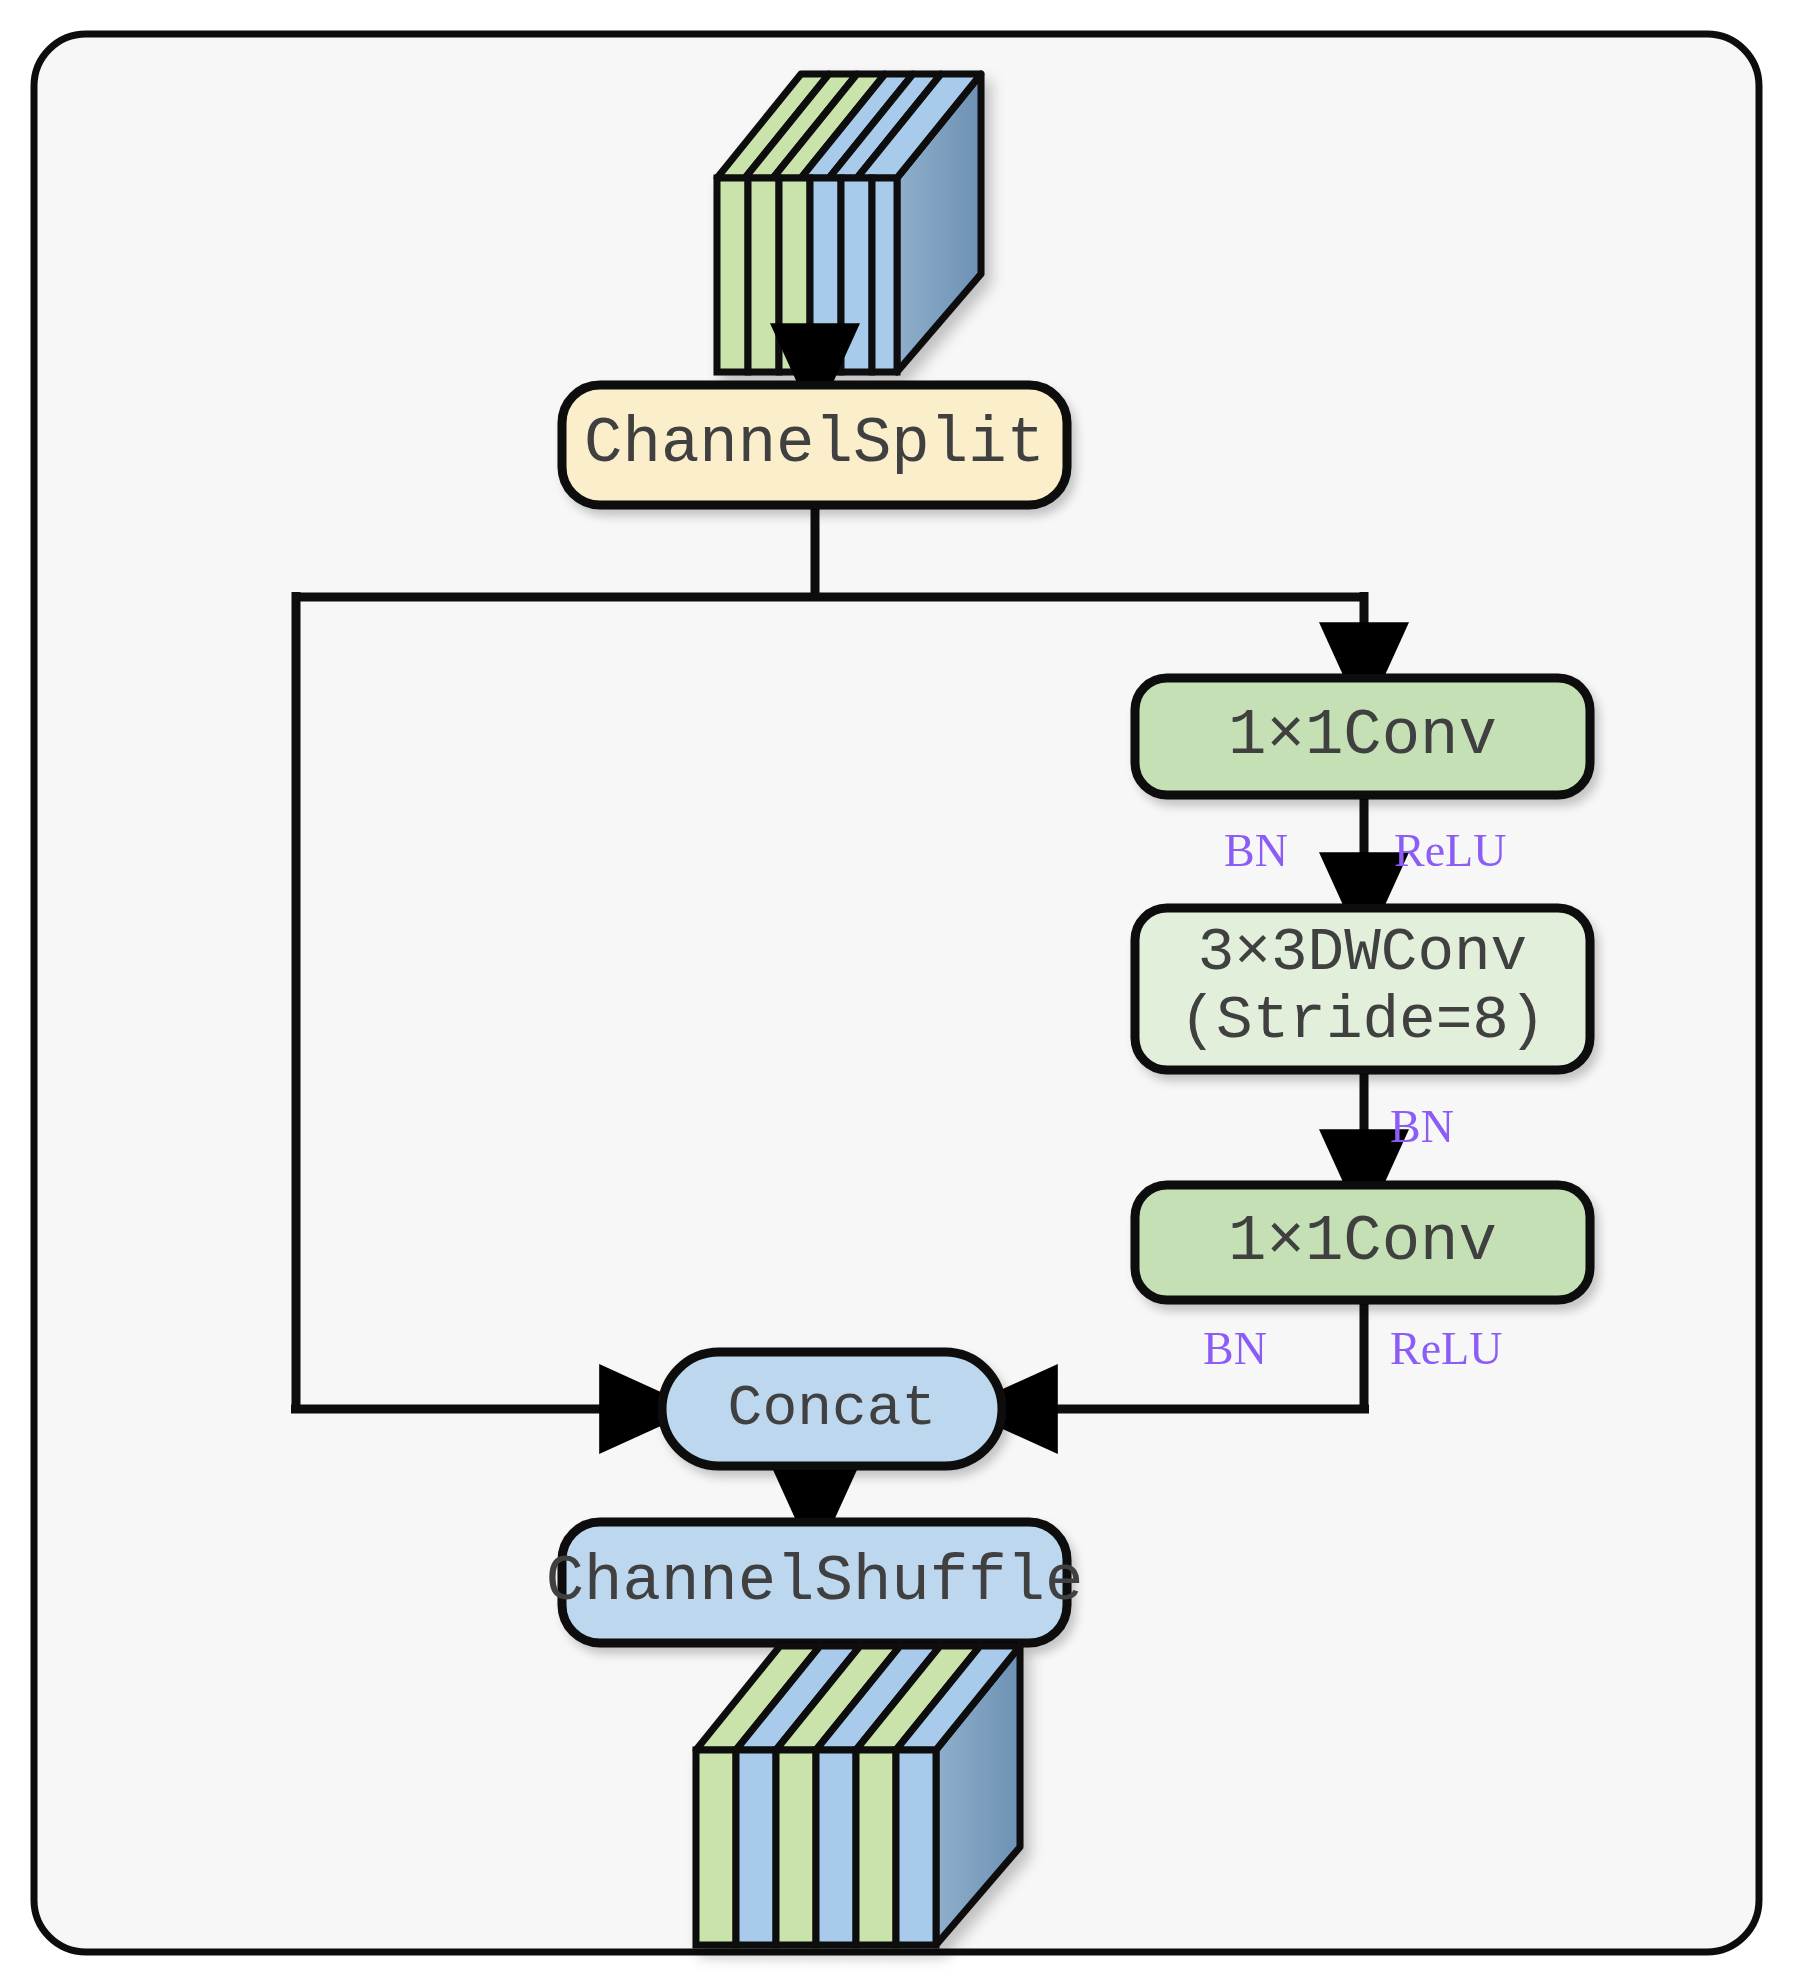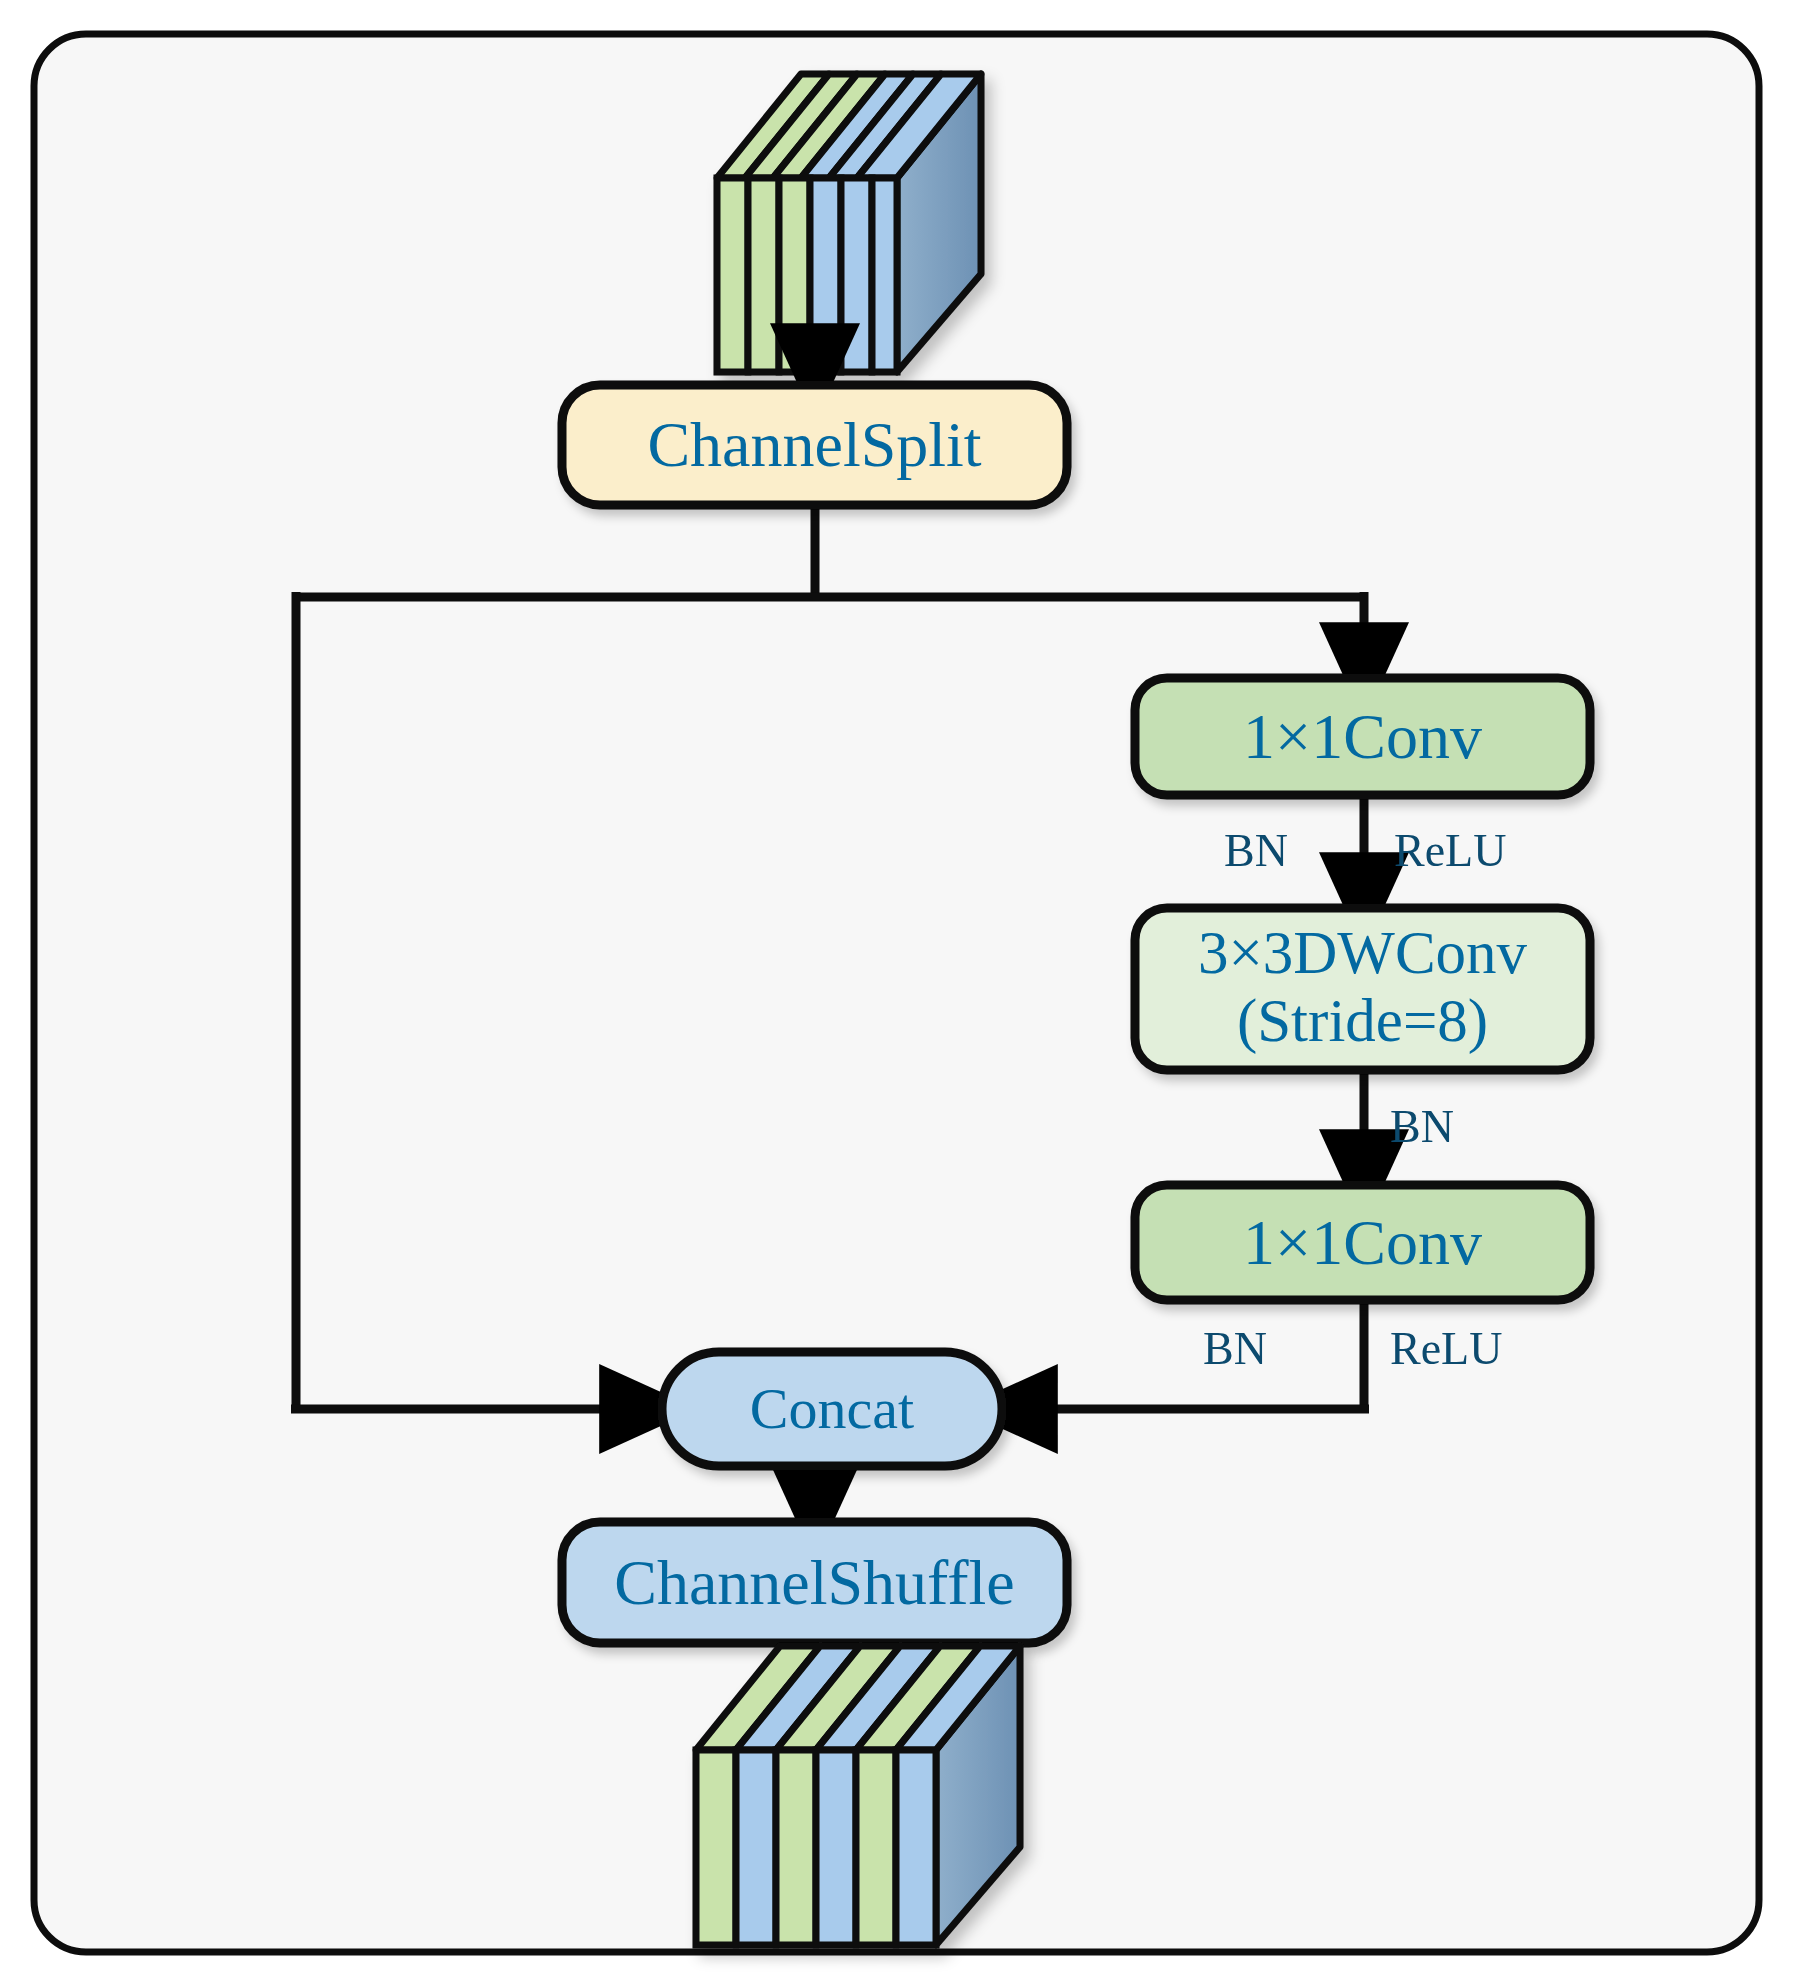--- a/index.html
+++ b/index.html
@@ -21,30 +21,30 @@
     top: 0; left: 0;
     width: 1793px;
     height: 1986px;
   }
   .node-label {
     position: absolute;
     display: flex;
     align-items: center;
     justify-content: center;
     text-align: center;
-    font-family: Liberation Serif, serif;
-    color: #0369a1;
+    font-family: Liberation Mono, monospace;
+    color: #404040;
     pointer-events: none;
     line-height: 1.12;
     white-space: pre-line;
   }
   .edge-label {
     position: absolute;
     font-family: "Liberation Serif", "DejaVu Serif", serif;
-    color: #0c4a6e;
+    color: #8b5cf6;
     font-size: 46px;
     pointer-events: none;
     white-space: nowrap;
   }
 </style>
 </head>
 <body>
 
 <div id="canvas">
 

